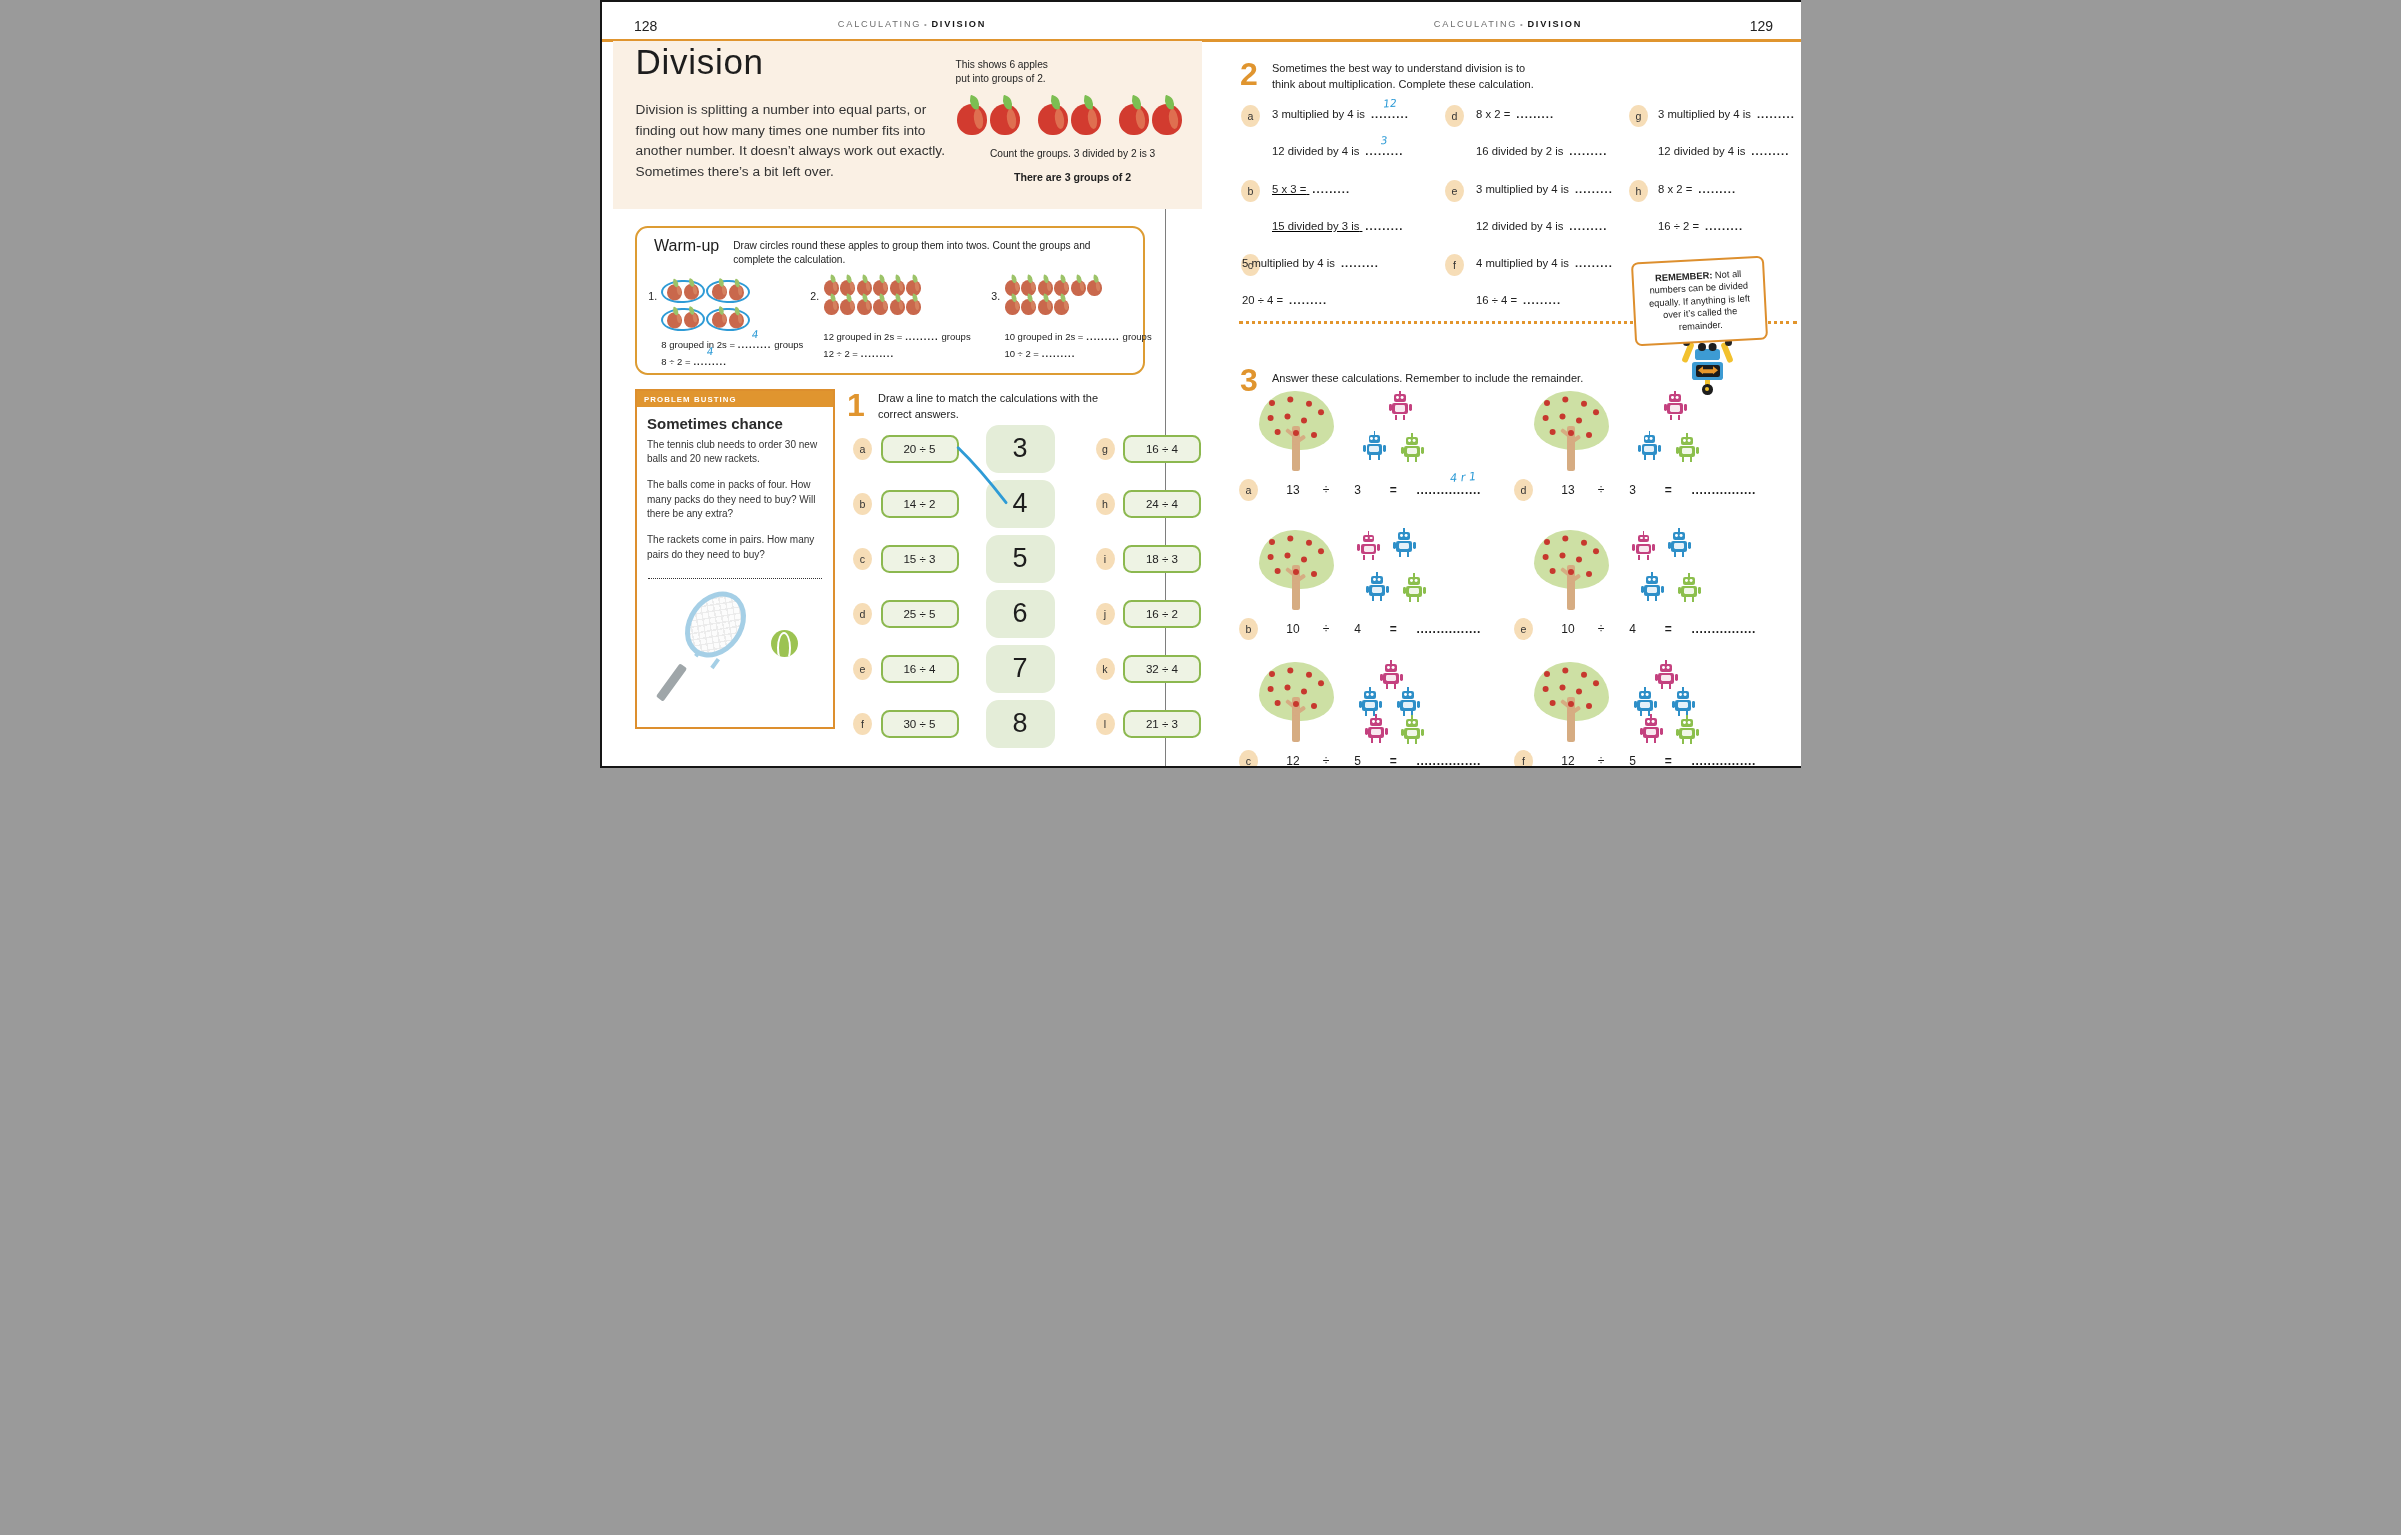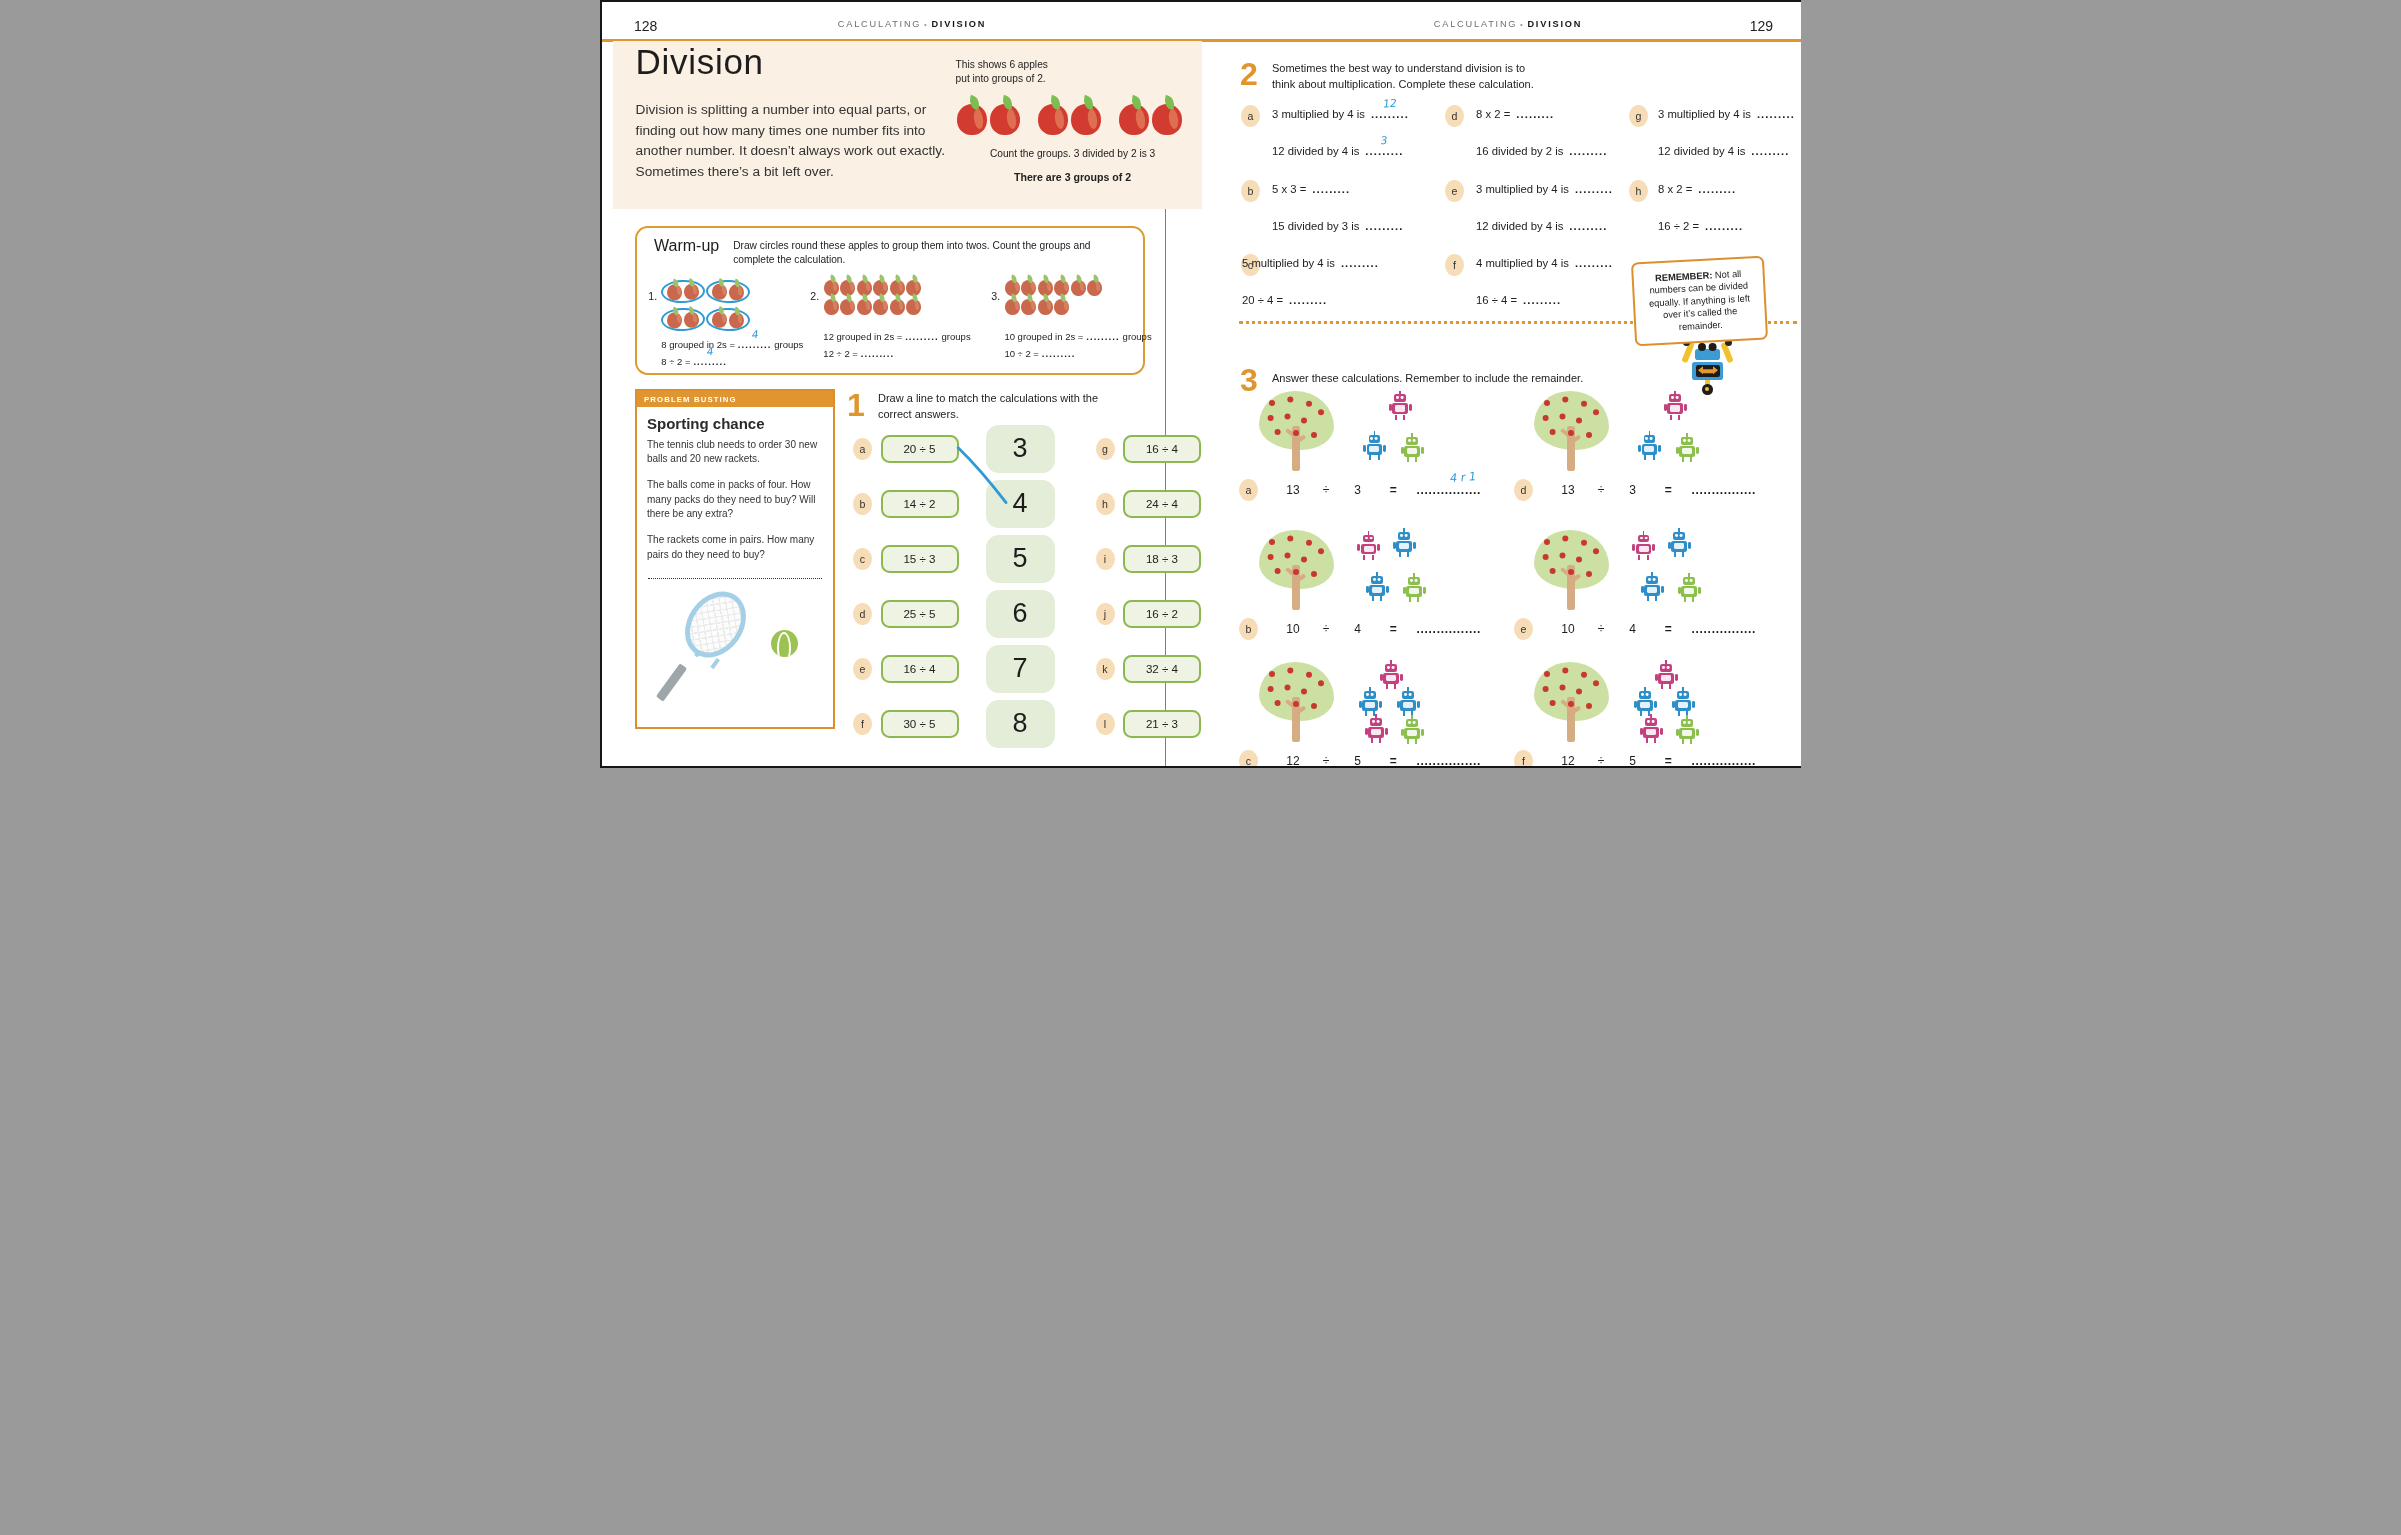--- a/index.html
+++ b/index.html
@@ -228,21 +228,21 @@
           <div class="wu-line"><span>10 ÷ 2 =</span><span class="answrap"><span class="dots">.........</span></span></div>
         </div>
       </div>
 
     </div>
   </div>
 
   <div class="problem">
     <div class="pb-tag">PROBLEM BUSTING</div>
     <div class="pb-inner">
-      <div class="pb-title">Sporting chance</div>
+      <div class="pb-title">Sometimes chance</div>
       <p class="pb-p">The tennis club needs to order 30 new balls and 20 new rackets.</p>
       <p class="pb-p">The balls come in packs of four. How many packs do they need to buy? Will there be any extra?</p>
       <p class="pb-p">The rackets come in pairs. How many pairs do they need to buy?</p>
       <div class="pb-blank"></div>
       <div class="pb-art">
         <div class="racket-handle"></div>
         <div class="racket-throat"></div>
         <div class="racket-head"></div>
         <div class="ball"></div>
       </div>
@@ -310,21 +310,21 @@
     <div>Sometimes the best way to understand division is to</div>
     <div>think about multiplication. Complete these calculation.</div>
   </div>
 
   <div class="ex2-lett" style="left:639px;top:103px;">a</div>
   <div class="ex2-item" style="left:670px;top:106px;">
     <div class="ex2-line"><span>3 multiplied by 4 is</span> <span class="answrap"><i class="hand">12</i><span class="dots">.........</span></span></div>
     <div class="ex2-line"><span>12 divided by 4 is</span> <span class="answrap"><i class="hand">3</i><span class="dots">.........</span></span></div>
   </div>
   <div class="ex2-lett" style="left:639px;top:178px;">b</div>
-  <div class="ex2-item" style="left:670px;top:181px;">
+  <div class="ex2-item" style="left:670px;top:181px;text-decoration:underline;">
     <div class="ex2-line"><span>5 x 3 =</span> <span class="answrap"><span class="dots">.........</span></span></div>
     <div class="ex2-line"><span>15 divided by 3 is</span> <span class="answrap"><span class="dots">.........</span></span></div>
   </div>
   <div class="ex2-lett" style="left:639px;top:252px;">c</div>
   <div class="ex2-item" style="left:640px;top:255px;">
     <div class="ex2-line"><span>5 multiplied by 4 is</span> <span class="answrap"><span class="dots">.........</span></span></div>
     <div class="ex2-line"><span>20 ÷ 4 =</span> <span class="answrap"><span class="dots">.........</span></span></div>
   </div>
 
   <div class="ex2-lett" style="left:843px;top:103px;">d</div>

